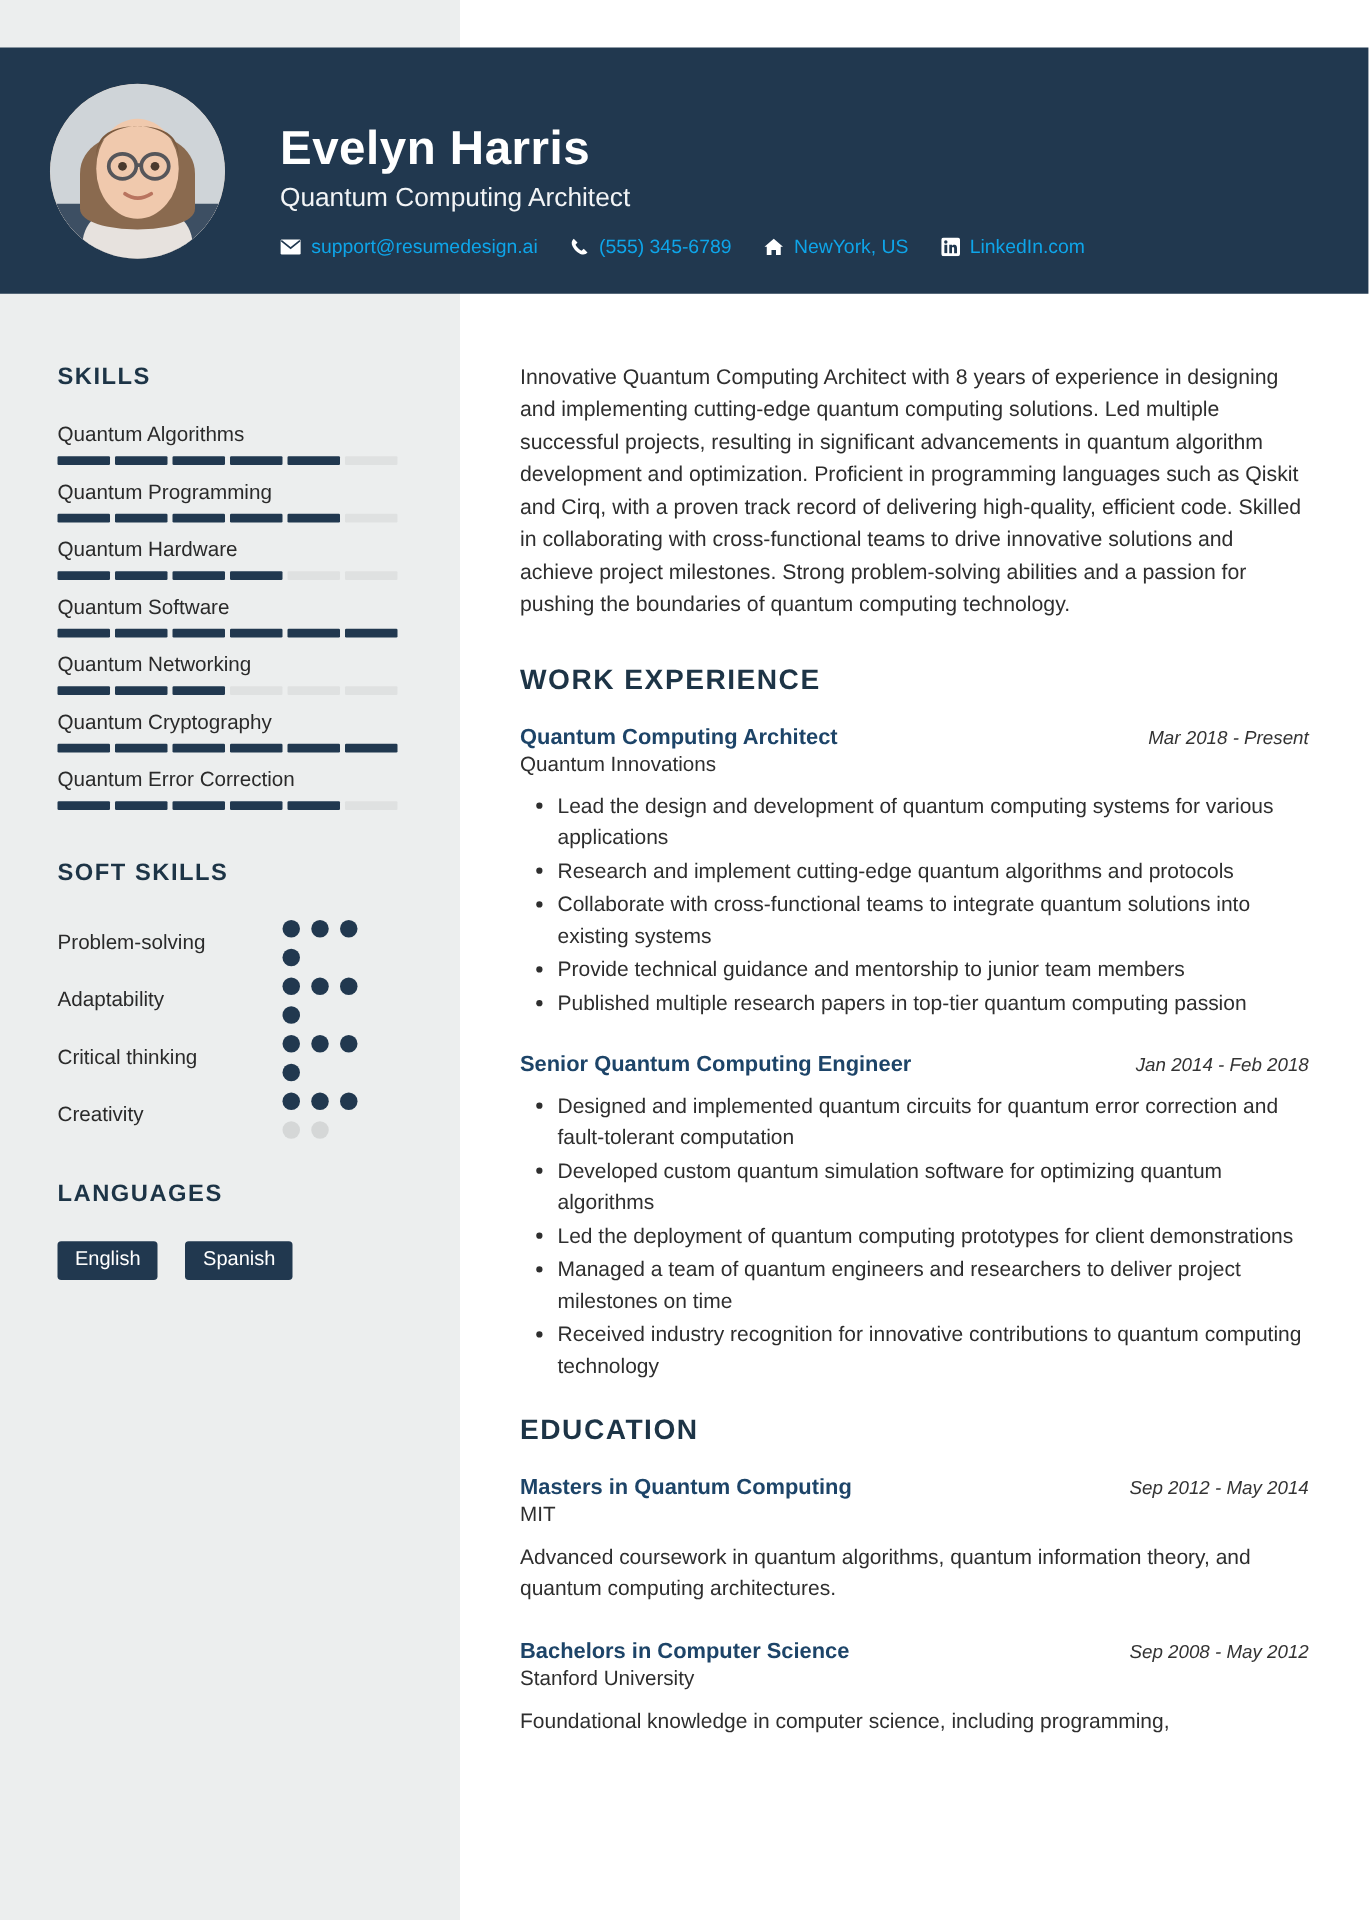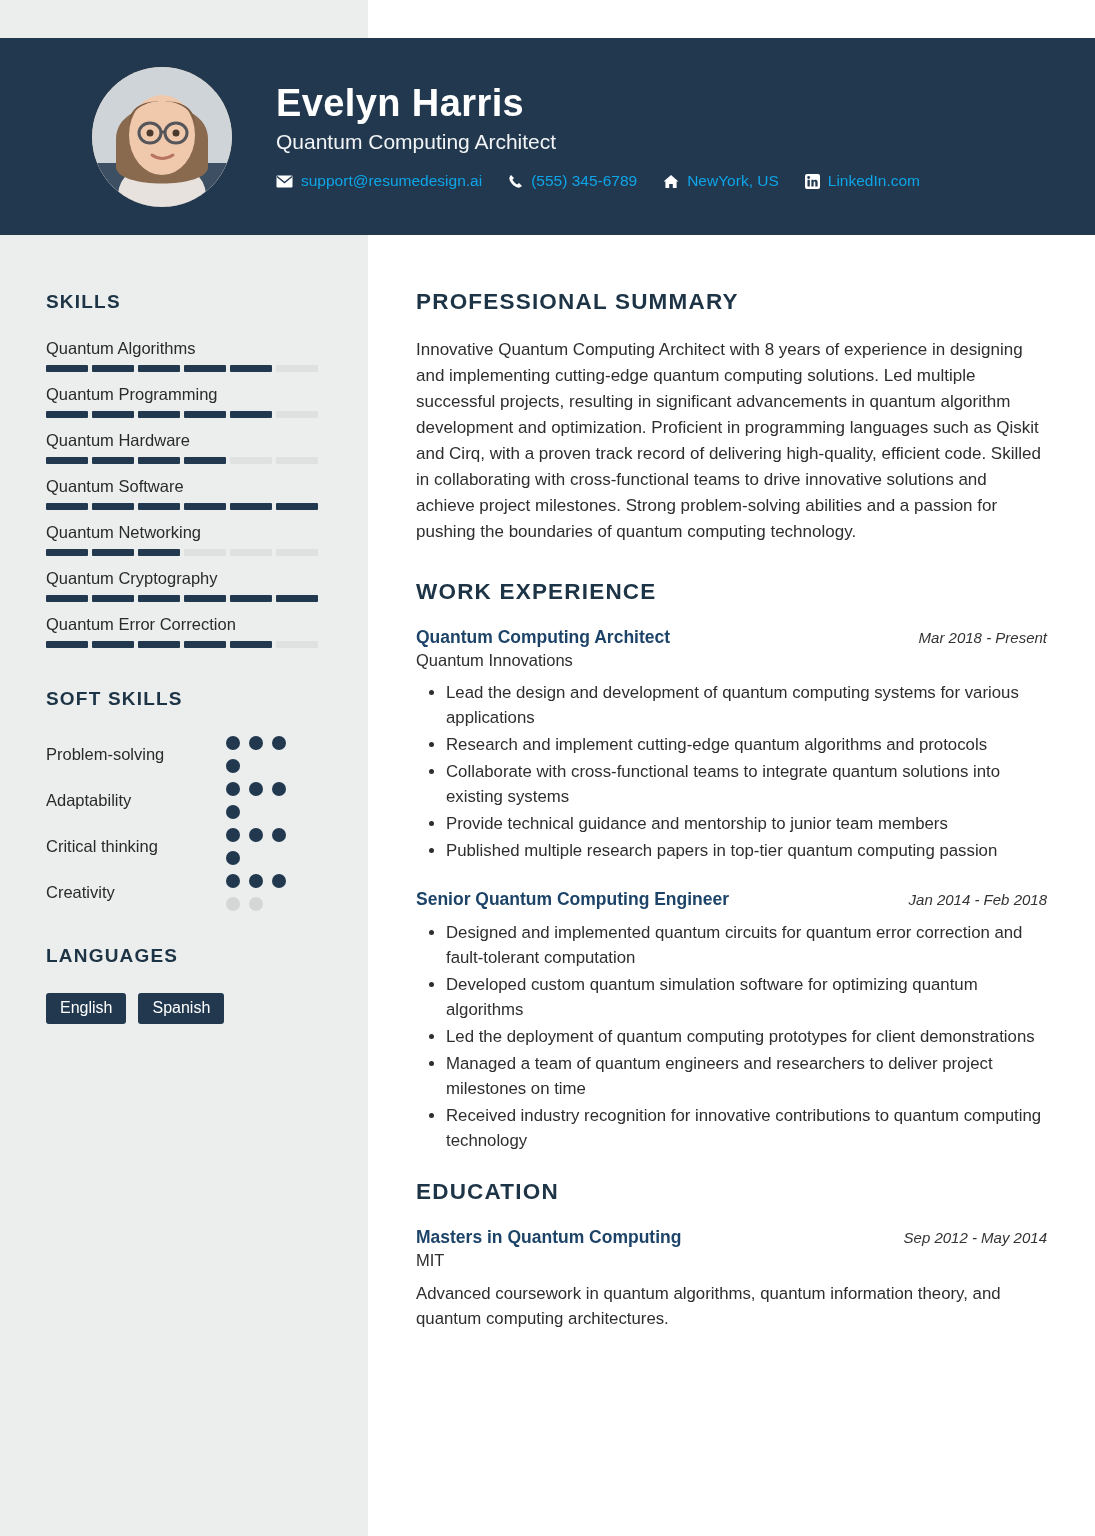--- a/index.html
+++ b/index.html
@@ -42,23 +42,23 @@
     background: #21384f;
     height: 197px;
     margin-top: 38px;
     display: flex;
     align-items: center;
     padding-left: 0;
     box-sizing: border-box;
   }
   .header-inner {
     display: flex;
-    align-items: center;
+    align-items: flex-end;
     width: 100%;
-    padding-left: 92px;
+    padding-left: 40px;
     box-sizing: border-box;
   }
   .avatar {
     width: 140px;
     height: 140px;
     border-radius: 50%;
     overflow: hidden;
     flex: 0 0 auto;
     background: #d9c7b8;
     position: relative;
@@ -166,21 +166,21 @@
   .dot {
     width: 14px;
     height: 14px;
     border-radius: 50%;
     background: #d5d7d7;
   }
   .dot.on { background: #21384f; }
   
   .lang-row {
     display: flex;
-    gap: 12px;
+    gap: 22px;
     flex-wrap: wrap;
   }
   .lang-chip {
     background: #21384f;
     color: #ffffff;
     font-size: 16px;
     padding: 7px 14px 8px 14px;
     border-radius: 3px;
     line-height: 1;
   }
@@ -449,21 +449,20 @@
               <span class="lang-chip">English</span>
               <span class="lang-chip">Spanish</span>
             </div>
         </div>
 
       </div>
 
       <div class="main">
 
         <div class="section">
-          <div class="sec-title">PROFESSIONAL SUMMARY</div>
           <p class="summary-text">Innovative Quantum Computing Architect with 8 years of experience in designing and implementing cutting-edge quantum computing solutions. Led multiple successful projects, resulting in significant advancements in quantum algorithm development and optimization. Proficient in programming languages such as Qiskit and Cirq, with a proven track record of delivering high-quality, efficient code. Skilled in collaborating with cross-functional teams to drive innovative solutions and achieve project milestones. Strong problem-solving abilities and a passion for pushing the boundaries of quantum computing technology.</p>
         </div>
 
         <div class="section">
           <div class="sec-title">WORK EXPERIENCE</div>
           <div id="work-list">
               <div class="entry">
                 <div class="entry-head">
                   <div class="entry-title">Quantum Computing Architect</div>
                   <div class="entry-date">Mar 2018 - Present</div>
@@ -497,19 +496,27 @@
           <div class="sec-title">EDUCATION</div>
           <div id="edu-list">
               <div class="entry">
                 <div class="entry-head">
                   <div class="entry-title">Masters in Quantum Computing</div>
                   <div class="entry-date">Sep 2012 - May 2014</div>
                 </div>
                 <div class="entry-org">MIT</div>
                 <div class="entry-desc">Advanced coursework in quantum algorithms, quantum information theory, and quantum computing architectures.</div>
               </div>
+              <div class="entry">
+                <div class="entry-head">
+                  <div class="entry-title">Bachelors in Computer Science</div>
+                  <div class="entry-date">Sep 2008 - May 2012</div>
+                </div>
+                <div class="entry-org">Stanford University</div>
+                <div class="entry-desc">Foundational knowledge in computer science, including programming,</div>
+              </div>
             </div>
         </div>
 
       </div>
     </div>
   </div>
 </div>
 
 </body></html>

